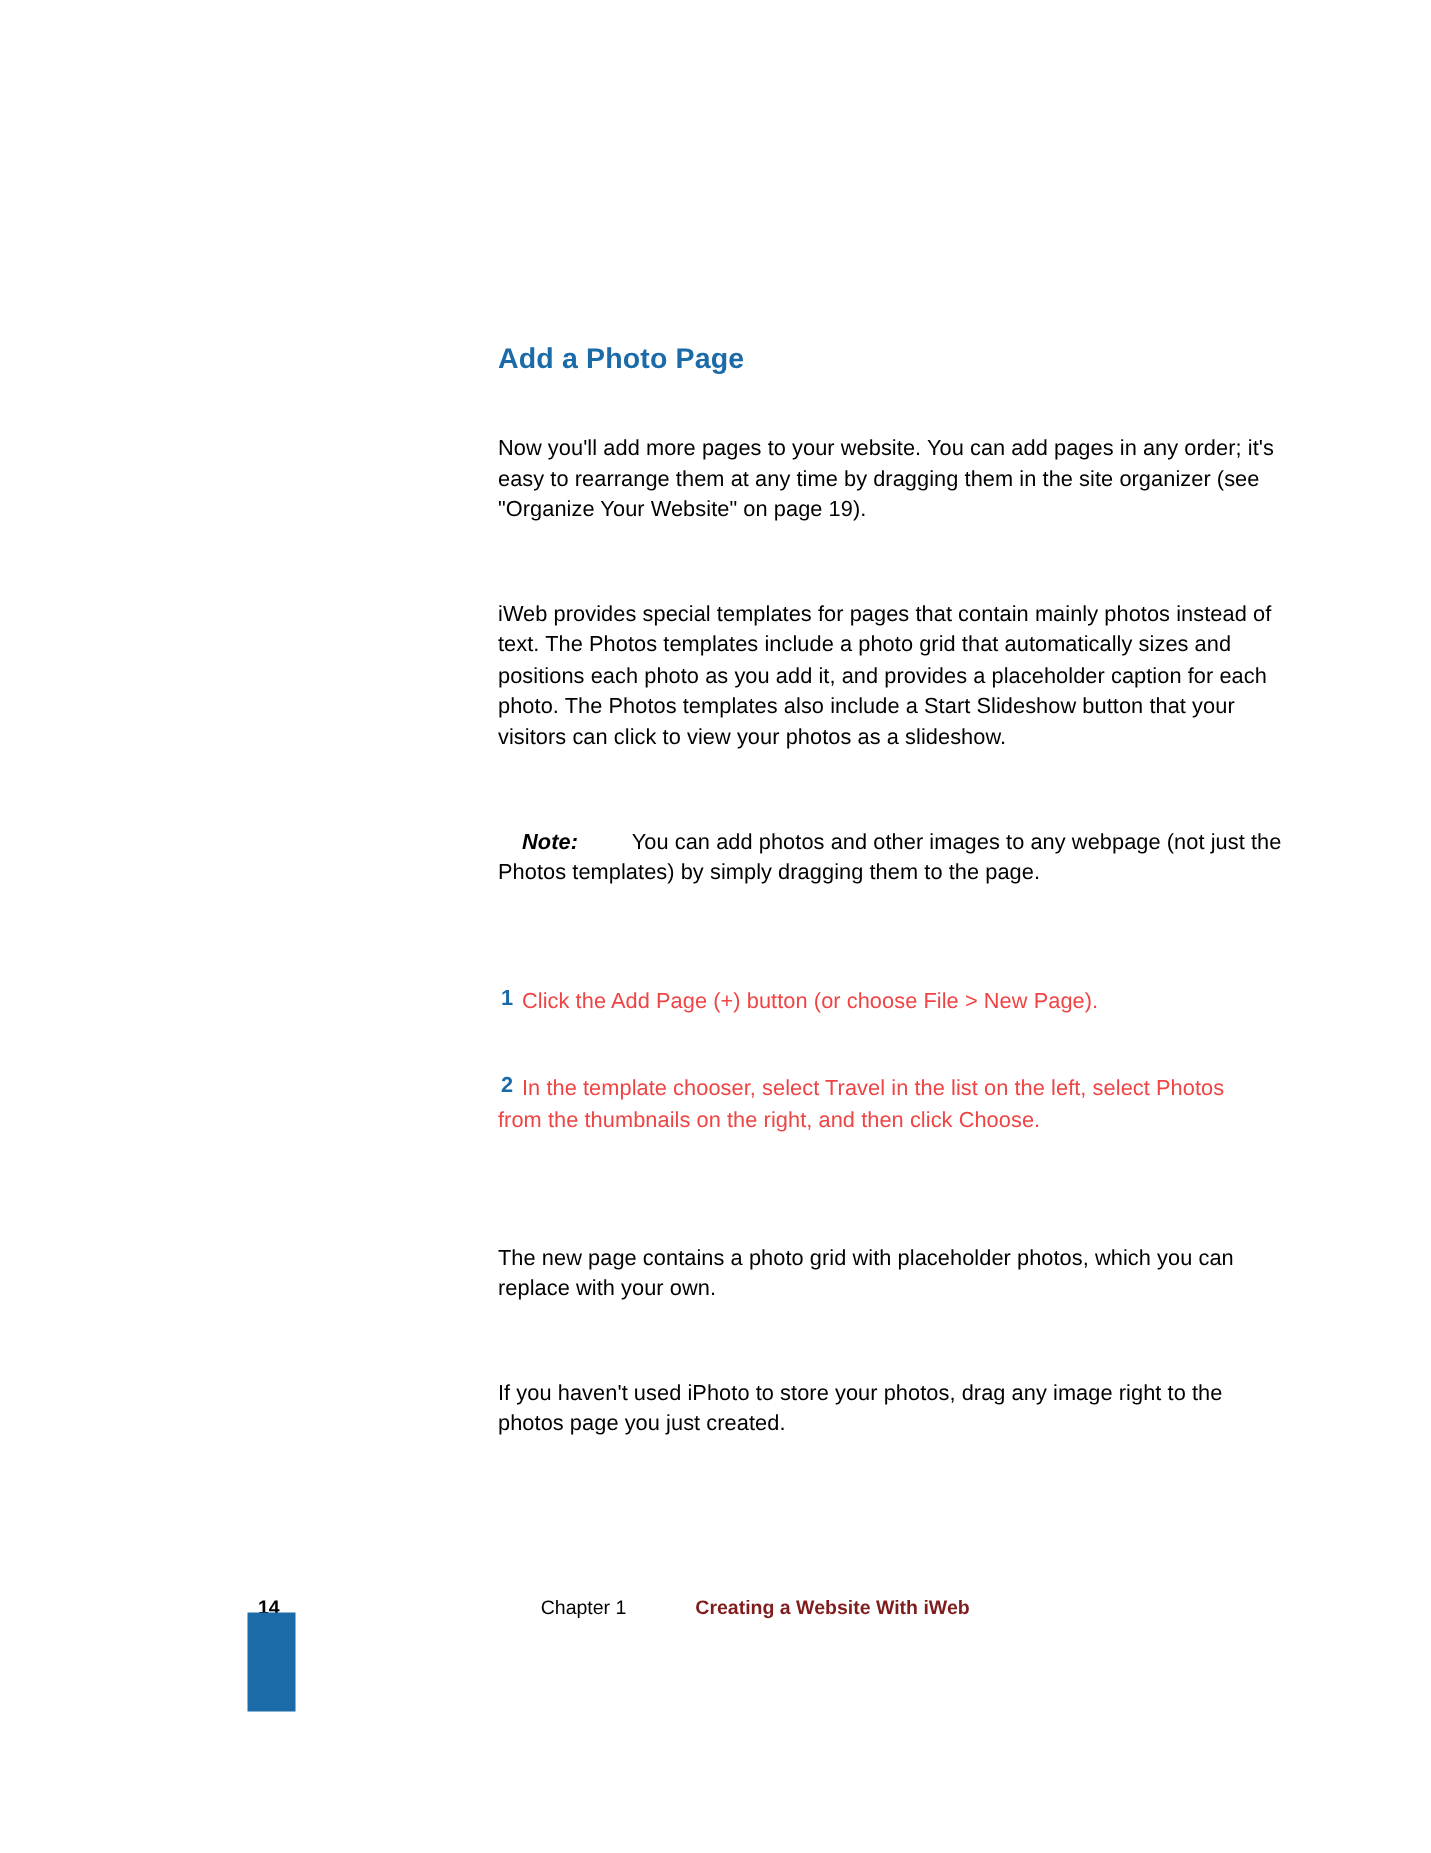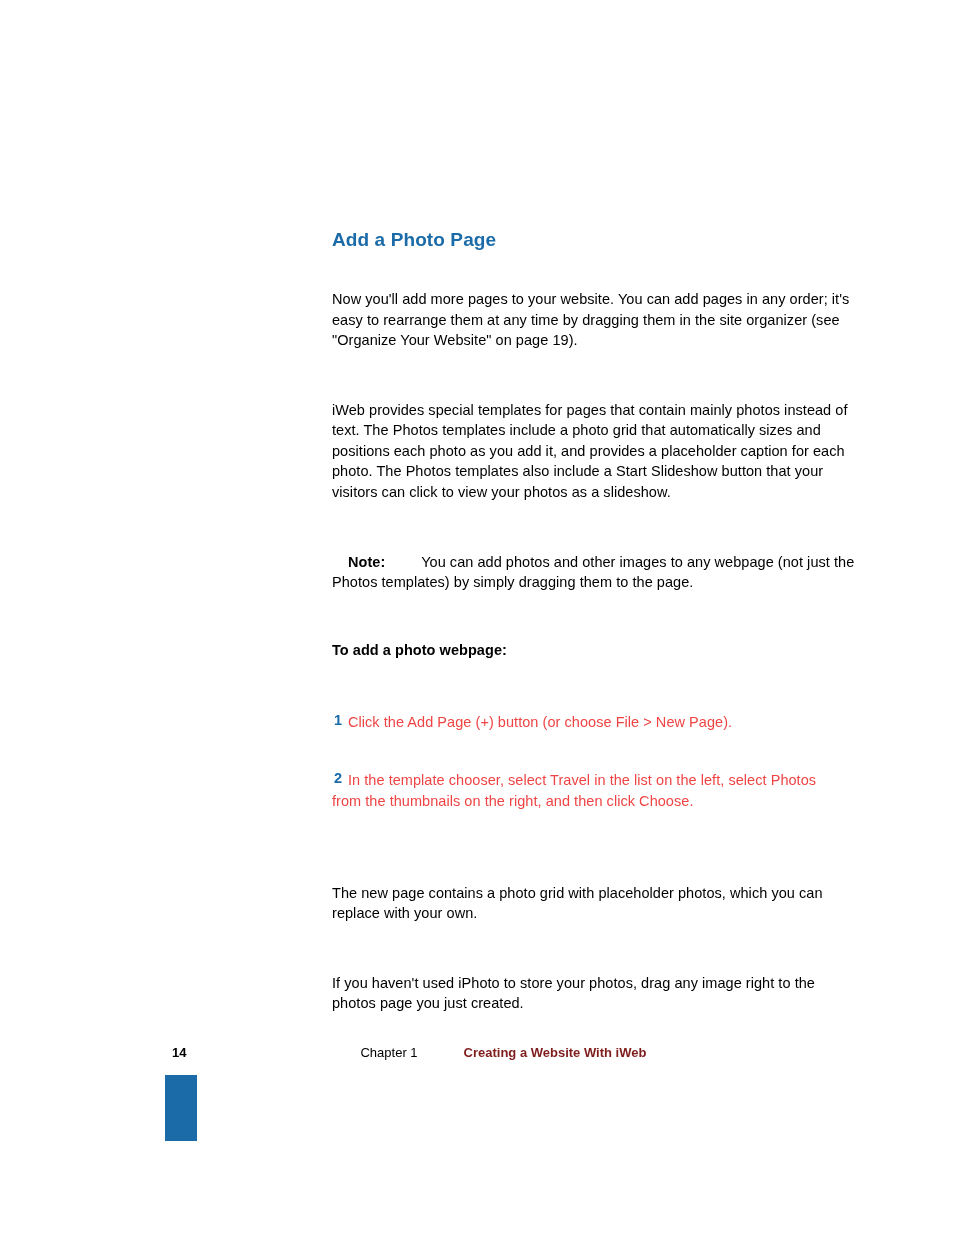--- a/index.html
+++ b/index.html
@@ -34,20 +34,21 @@
       letter-spacing: 0.1px;
     }
     .body-text {
       font-size: 14.5px;
       line-height: 1.42;
       color: #000000;
       margin-bottom: 17px;
       letter-spacing: 0.05px;
     }
     .note-label {
+      font-style: italic;
       font-weight: 700;
     }
     .subheading {
       font-size: 14.5px;
       font-weight: 700;
       margin-bottom: 6px;
       letter-spacing: 0.05px;
     }
     .list-row {
       position: relative;
@@ -67,21 +68,21 @@
       line-height: 1.42;
       color: #ef4444;
       letter-spacing: 0.05px;
     }
     .list-block {
       margin-bottom: 17px;
     }
     .footer {
       position: absolute;
       left: 108px;
-      bottom: 143px;
+      bottom: 124px;
       display: flex;
       align-items: center;
     }
     .page-number {
       font-size: 13px;
       font-weight: 700;
       color: #000000;
       margin-right: 142px;
     }
     .chapter-label {
@@ -108,21 +109,20 @@
 <body>
 
 <div class="page">
   <div class="content">
     <h2 class="section-heading">Add a Photo Page</h2>
     <p class="body-text">Now you'll add more pages to your website. You can add pages in any order; it's easy to rearrange them at any time by dragging them in the site organizer (see "Organize Your Website" on page 19).</p>
     <p class="body-text">iWeb provides special templates for pages that contain mainly photos instead of text. The Photos templates include a photo grid that automatically sizes and positions each photo as you add it, and provides a placeholder caption for each photo. The Photos templates also include a Start Slideshow button that your visitors can click to view your photos as a slideshow.</p>
     <p class="body-text">
       <span class="note-label">Note:</span><span>  You can add photos and other images to any webpage (not just the Photos templates) by simply dragging them to the page.</span>
     </p>
-    <p class="subheading">To add a photo webpage:</p>
     <div class="list-block">
       <div class="list-row">
         <span class="list-number">1</span>
         <span class="list-text">Click the Add Page (+) button (or choose File &gt; New Page).</span>
       </div>
       <div class="list-row">
         <span class="list-number">2</span>
         <span class="list-text">In the template chooser, select Travel in the list on the left, select Photos from the thumbnails on the right, and then click Choose.</span>
       </div>
     </div>

